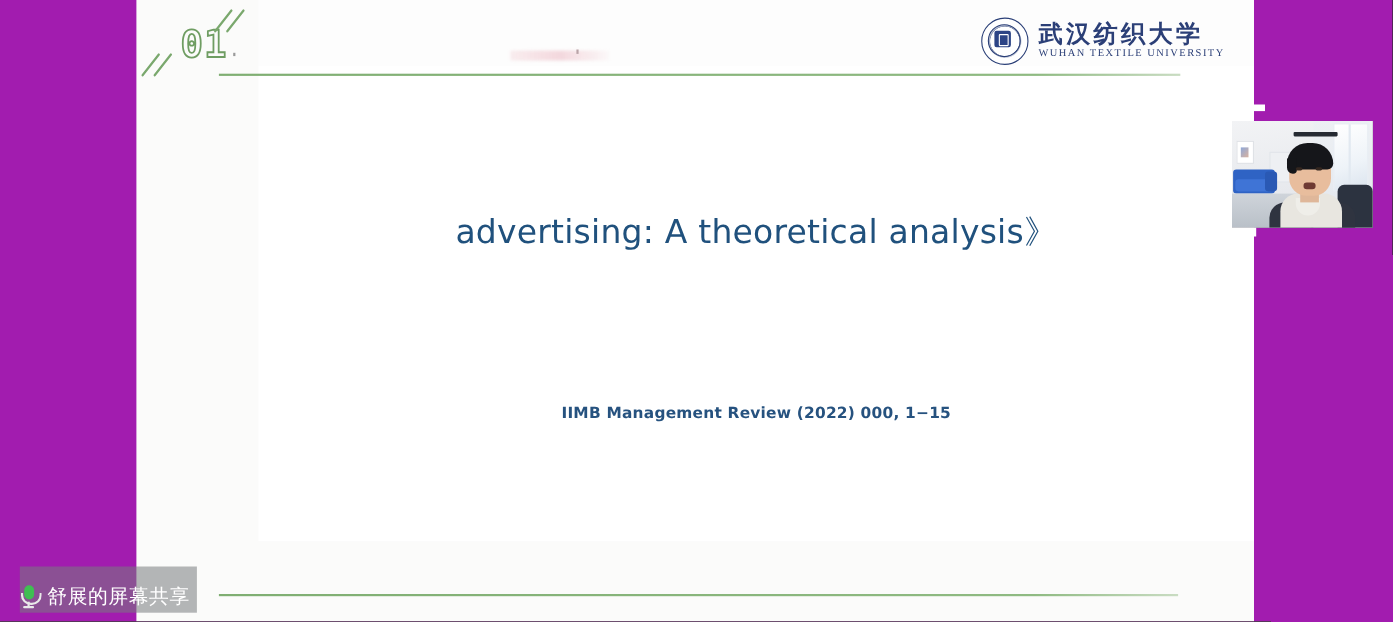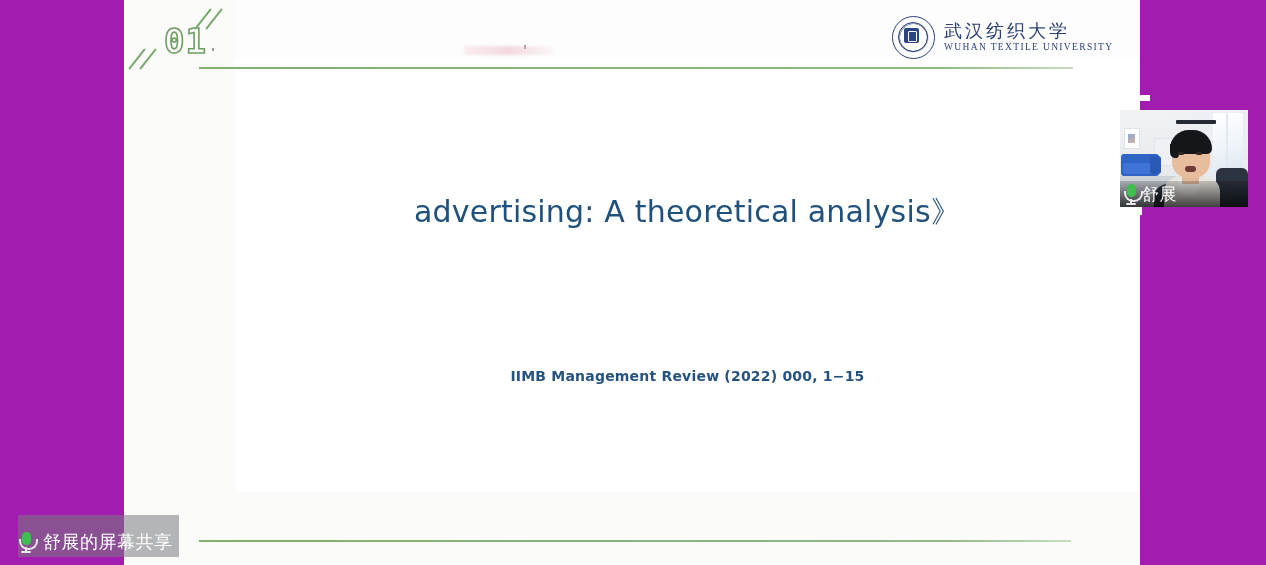--- a/index.html
+++ b/index.html
@@ -158,22 +158,22 @@
   .logo-emblem .ring-text {
     position: absolute;
     left: 0; top: 0; right: 0; bottom: 0;
     border-radius: 50%;
     background:
       radial-gradient(circle at 50% 50%, transparent 13px, rgba(42,63,119,0.55) 13.5px, rgba(42,63,119,0.16) 15px, transparent 15.5px);
   }
   .logo-text { display: flex; flex-direction: column; gap: 2px; }
   .logo-cn {
     font-family: "DejaVu Sans", sans-serif;
-    font-size: 18px;
-    font-weight: 400;
+    font-size: 22px;
+    font-weight: 700;
     color: #2b3f77;
     letter-spacing: 3px;
     line-height: 1.05;
     white-space: nowrap;
   }
   .logo-en {
     font-family: "Liberation Serif", serif;
     font-size: 9.5px;
     font-weight: 400;
     color: #2b3f77;
@@ -490,25 +490,16 @@
       <div class="person-shoulders"></div>
       <div class="person-body"></div>
       <div class="shirt-v"></div>
       <div class="person-neck"></div>
       <div class="person-head"></div>
       <div class="person-hair"></div>
       <div class="eye-l"></div>
       <div class="eye-r"></div>
       <div class="mouth"></div>
     </div>
-    <div class="thumb-namebar">
-      <div class="mic">
-        <div class="cap"></div>
-        <div class="arc"></div>
-        <div class="stem"></div>
-        <div class="base"></div>
-      </div>
-      <div class="thumb-name">舒展</div>
-    </div>
   </div>
   <div class="thumb-foot-chip"></div>
 
 </div>
 
 </body></html>

